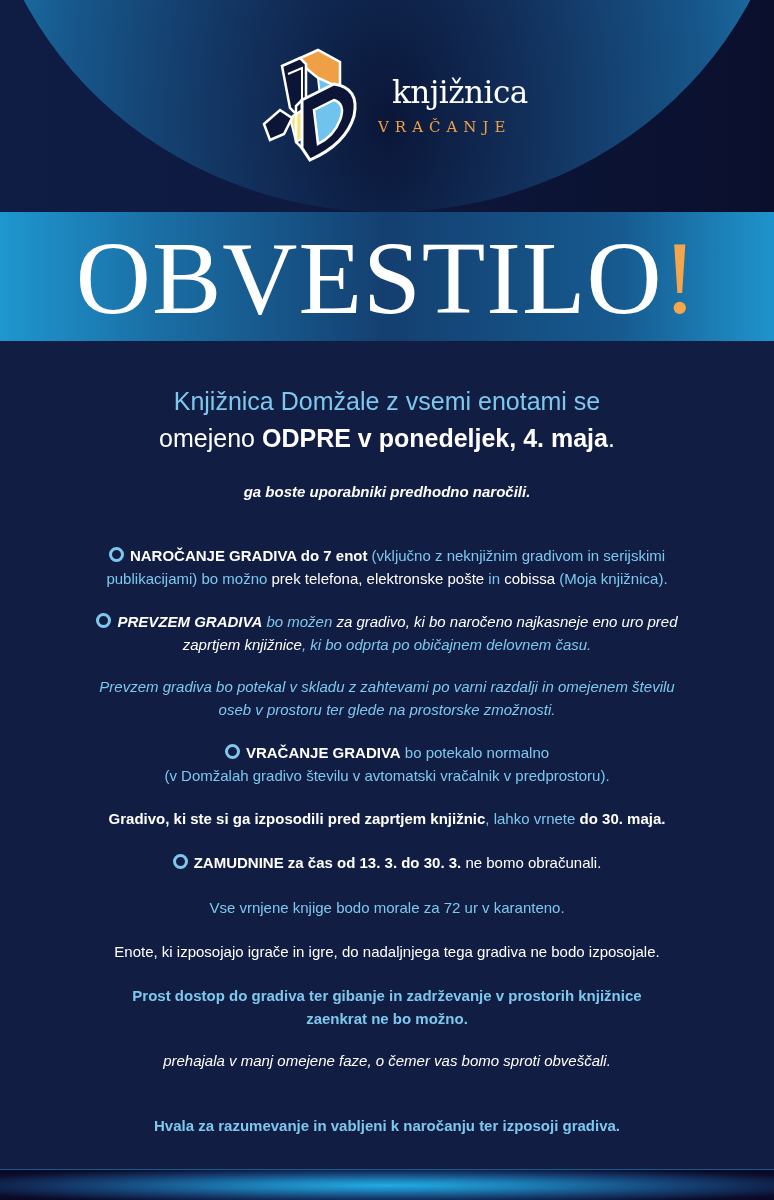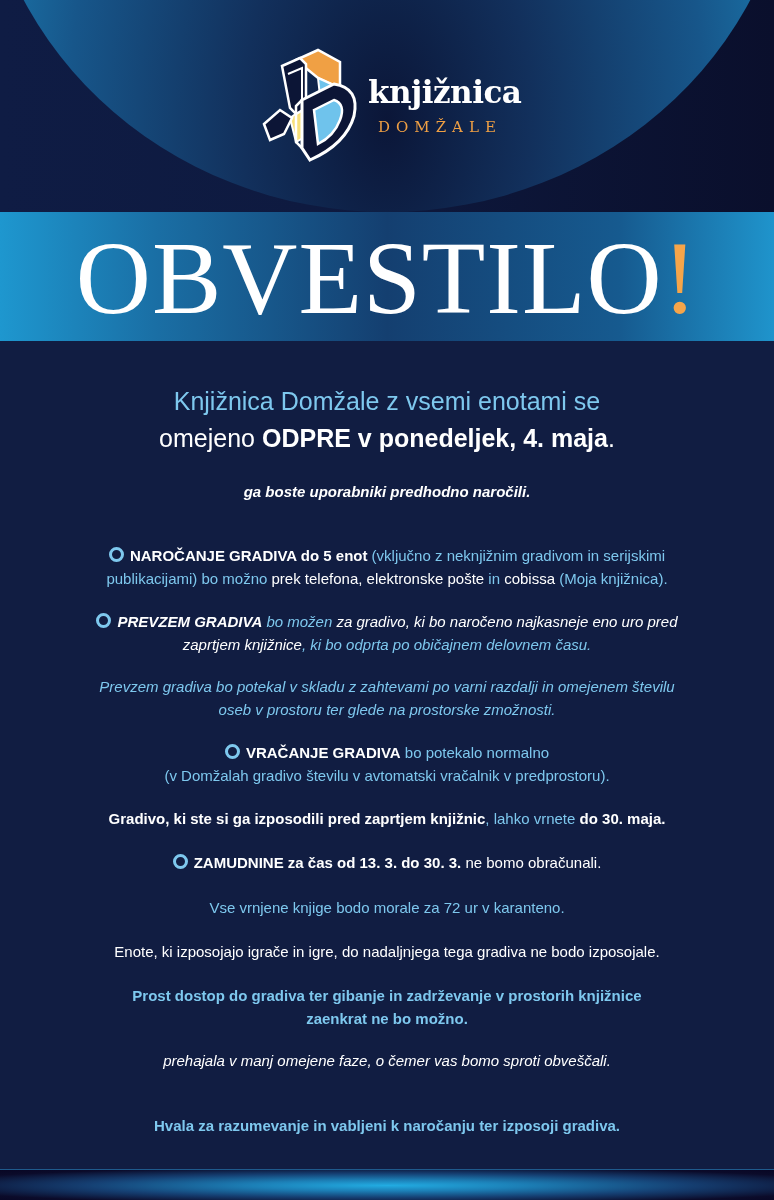--- a/index.html
+++ b/index.html
@@ -2,21 +2,21 @@
 <html><head>
   <meta charset="utf-8">
   <style>
     html, body { margin:0; padding:0; }
     body { width:774px; height:1200px; overflow:hidden; background:#111d42; position:relative; font-family:"DejaVu Sans", sans-serif; }
     .header { position:absolute; left:0; top:0; width:774px; height:212px; overflow:hidden;
       background: linear-gradient(90deg,#0f1c44 0%,#0e1a40 40%,#0a0f2c 100%); }
     .header-circle { position:absolute; left:-20px; top:-560px; width:814px; height:772px; border-radius:50%;
       background: radial-gradient(ellipse at 50% 88%, #0b1638 0%, #12305c 25%, #17568a 55%, #1c86bb 80%, #1f9bd0 100%); }
     .logo { position:absolute; left:260px; top:48px; width:280px; height:120px; }
-    .logo-word { position:absolute; left:108px; top:26px; font-family:"DejaVu Serif", serif; color:#ffffff; font-size:31px; letter-spacing:-0.5px;font-weight:bold; }
+    .logo-word { position:absolute; left:132px; top:26px; font-family:"DejaVu Serif", serif; color:#ffffff; font-size:31px; letter-spacing:-0.5px; }
     .logo-sub { position:absolute; left:118px; top:70px; font-family:"DejaVu Serif", serif; color:#f0a044; font-size:15px; letter-spacing:6px; }
     .band { position:absolute; left:0; top:212px; width:774px; height:129px;
       background: linear-gradient(90deg,#1e97cf 0%,#1a6fa5 20%,#143f70 50%,#165a8f 80%,#1f94cc 100%); }
     .title { position:absolute; left:0; top:0; width:774px; text-align:center; line-height:131px; font-family:"Liberation Serif", "DejaVu Serif", serif; font-size:104px; color:#ffffff; letter-spacing:1px; }
     .title .excl { color:#f5a54a; }
     .content { position:absolute; left:0; top:343px; width:774px; height:826px; background:#111d42; }
     .p { position:absolute; left:40px; width:694px; text-align:center; font-family:"Liberation Sans", "DejaVu Sans", sans-serif; color:#ffffff; }
     .lb { color:#7ec8ee; }
     .b { font-weight:bold; }
     .i { font-style:italic; }
@@ -37,41 +37,41 @@
       <polygon points="58,30 80,40 78,52 60,48" fill="#6fc3ec" stroke="#ffffff" stroke-width="2"></polygon>
       <polygon points="30,70 44,60 50,86 36,94" fill="#f8e07a" stroke="#ffffff" stroke-width="2"></polygon>
       <path d="M22 18 L40 10 L46 16 L46 60 L36 66 L30 60 Z" fill="#0c1536" stroke="#ffffff" stroke-width="2.5"></path>
       <path d="M28 26 L42 20 L42 58" fill="none" stroke="#ffffff" stroke-width="2"></path>
       <path d="M4 76 L20 62 L32 70 L24 86 L10 92 Z" fill="#0c1536" stroke="#ffffff" stroke-width="2.5"></path>
       <path d="M42 52 L74 36 Q100 40 94 68 Q86 96 50 112 L42 100 Z" fill="#0c1536" stroke="#ffffff" stroke-width="3"></path>
       <path d="M54 62 L74 52 Q86 56 80 72 Q74 88 58 96 Z" fill="#6fc3ec" stroke="#ffffff" stroke-width="2.5"></path>
       <path d="M42 100 L36 94 L36 58 L42 52" fill="none" stroke="#ffffff" stroke-width="2.5"></path>
     </svg>
     <div class="logo-word">knjižnica</div>
-    <div class="logo-sub">DOMŽALE</div>
+    <div class="logo-sub">VRAČANJE</div>
   </div>
 </div>
 
 <div class="band">
   <div class="title"><span>OBVESTILO</span><span class="excl">!</span></div>
 </div>
 
 <div class="content"></div>
 
 <div class="p headline" style="top:383px;">
   <div class="lb">Knjižnica Domžale z vsemi enotami se</div>
   <div><span>omejeno </span><span class="b">ODPRE v ponedeljek, 4. maja</span><span>.</span></div>
 </div>
 
 <div class="p small b i" style="top:480px;">
   <div>ga boste uporabniki predhodno naročili.</div>
 </div>
 
 <div class="p small" style="top:544px;">
-  <div><span class="bullet"></span><span class="b">NAROČANJE GRADIVA do 5 enot</span><span class="lb"> (vključno z neknjižnim gradivom in serijskimi</span></div>
+  <div><span class="bullet"></span><span class="b">NAROČANJE GRADIVA do 7 enot</span><span class="lb"> (vključno z neknjižnim gradivom in serijskimi</span></div>
   <div><span class="lb">publikacijami) bo možno</span><span> prek telefona, elektronske pošte</span><span class="lb"> in</span><span> cobissa</span><span class="lb"> (Moja knjižnica).</span></div>
 </div>
 
 <div class="p small" style="top:610px;font-style:italic;">
   <div><span class="bullet"></span><span class="b">PREVZEM GRADIVA</span><span class="lb"> bo možen</span><span> za gradivo, ki bo naročeno najkasneje eno uro pred</span></div>
   <div><span>zaprtjem knjižnice</span><span class="lb">, ki bo odprta po običajnem delovnem času.</span></div>
 </div>
 
 <div class="p small i lb" style="top:675px;">
   <div>Prevzem gradiva bo potekal v skladu z zahtevami po varni razdalji in omejenem številu</div>

